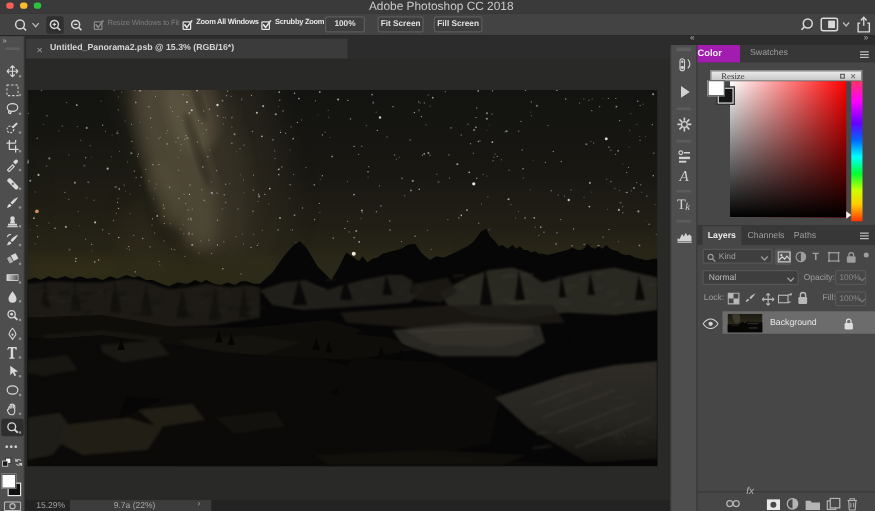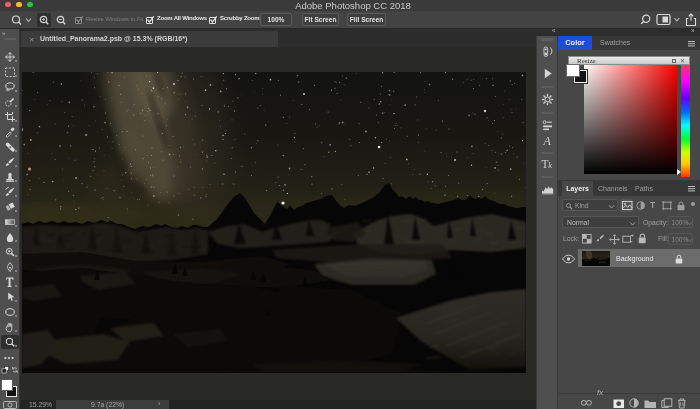--- a/index.html
+++ b/index.html
@@ -1033,21 +1033,21 @@
         <text x="7.2" y="11" font-family="Liberation Serif,serif" font-style="italic" font-size="8.5" fill="#d2d2d2">k</text>
       </svg>
 <div class="abs" style="left:4px;top:140px;width:12px;height:2px;background:#5c5c5c;border-radius:1px;"></div>
 <svg class="abs" style="left:3.5px;top:145px;" width="14" height="14">
         <path d="M1,12 V9.5 l1.6,0.9 l2,-4.2 l1.5,2 l1.5,-3 l1.5,2.5 l1.5,-1.4 l1.6,1.9 V12 Z" fill="#d2d2d2"></path>
         <line x1="1" y1="12.8" x2="12.4" y2="12.8" stroke="#d2d2d2" stroke-width="0.9"></line>
       </svg>
 </div>
 <div class="abs" style="left:558px;top:36px;width:142px;height:373px;background:#474747;">
 <div class="abs" style="left:0;top:0;width:142px;height:14px;background:#373737;">
-<div class="abs" style="left:0;top:0;width:34px;height:14px;background:#1d4ed8;text-align:center;font-size:7.5px;font-weight:bold;line-height:14px;color:#ececec;">Color</div>
+<div class="abs" style="left:0;top:0;width:34px;height:14px;background:#a21caf;text-align:left;font-size:7.5px;font-weight:bold;line-height:14px;color:#ececec;">Color</div>
 <div class="abs" style="left:42px;top:0;font-size:7px;line-height:14.5px;color:#9f9f9f;">Swatches</div>
 <div class="abs" style="left:130px;top:4.5px;width:7px;height:1.3px;background:#bdbdbd;box-shadow:0 2.2px #bdbdbd,0 4.4px #bdbdbd;"></div>
 </div>
 <div class="abs" style="left:10px;top:20px;width:122px;height:9px;background:linear-gradient(#ebebeb,#c9c9c9);border:1px solid #8e8e8e;">
         <span class="abs" style="left:8px;top:0px;font-family:'Liberation Serif',serif;font-size:7px;color:#3a3a3a;">Resize</span>
         <div class="abs" style="left:103px;top:2px;width:4px;height:4px;border:1px solid #666;"></div>
         <span class="abs" style="left:111px;top:-0.5px;font-size:6px;color:#555;">✕</span>
       </div>
 <div class="abs" style="left:26px;top:29px;width:93px;height:109px;background:linear-gradient(to bottom, rgba(0,0,0,0) 0%, #000 100%),linear-gradient(to right, #fff 0%, #f00 100%);"></div>
 <div class="abs" style="left:123px;top:29px;width:9px;height:112px;background:linear-gradient(to bottom,#ff3366 0%,#ff00ff 14%,#6600ff 30%,#0066ff 42%,#00ffff 54%,#00ff33 66%,#ccff00 78%,#ffcc00 88%,#ff3300 100%);"></div>

